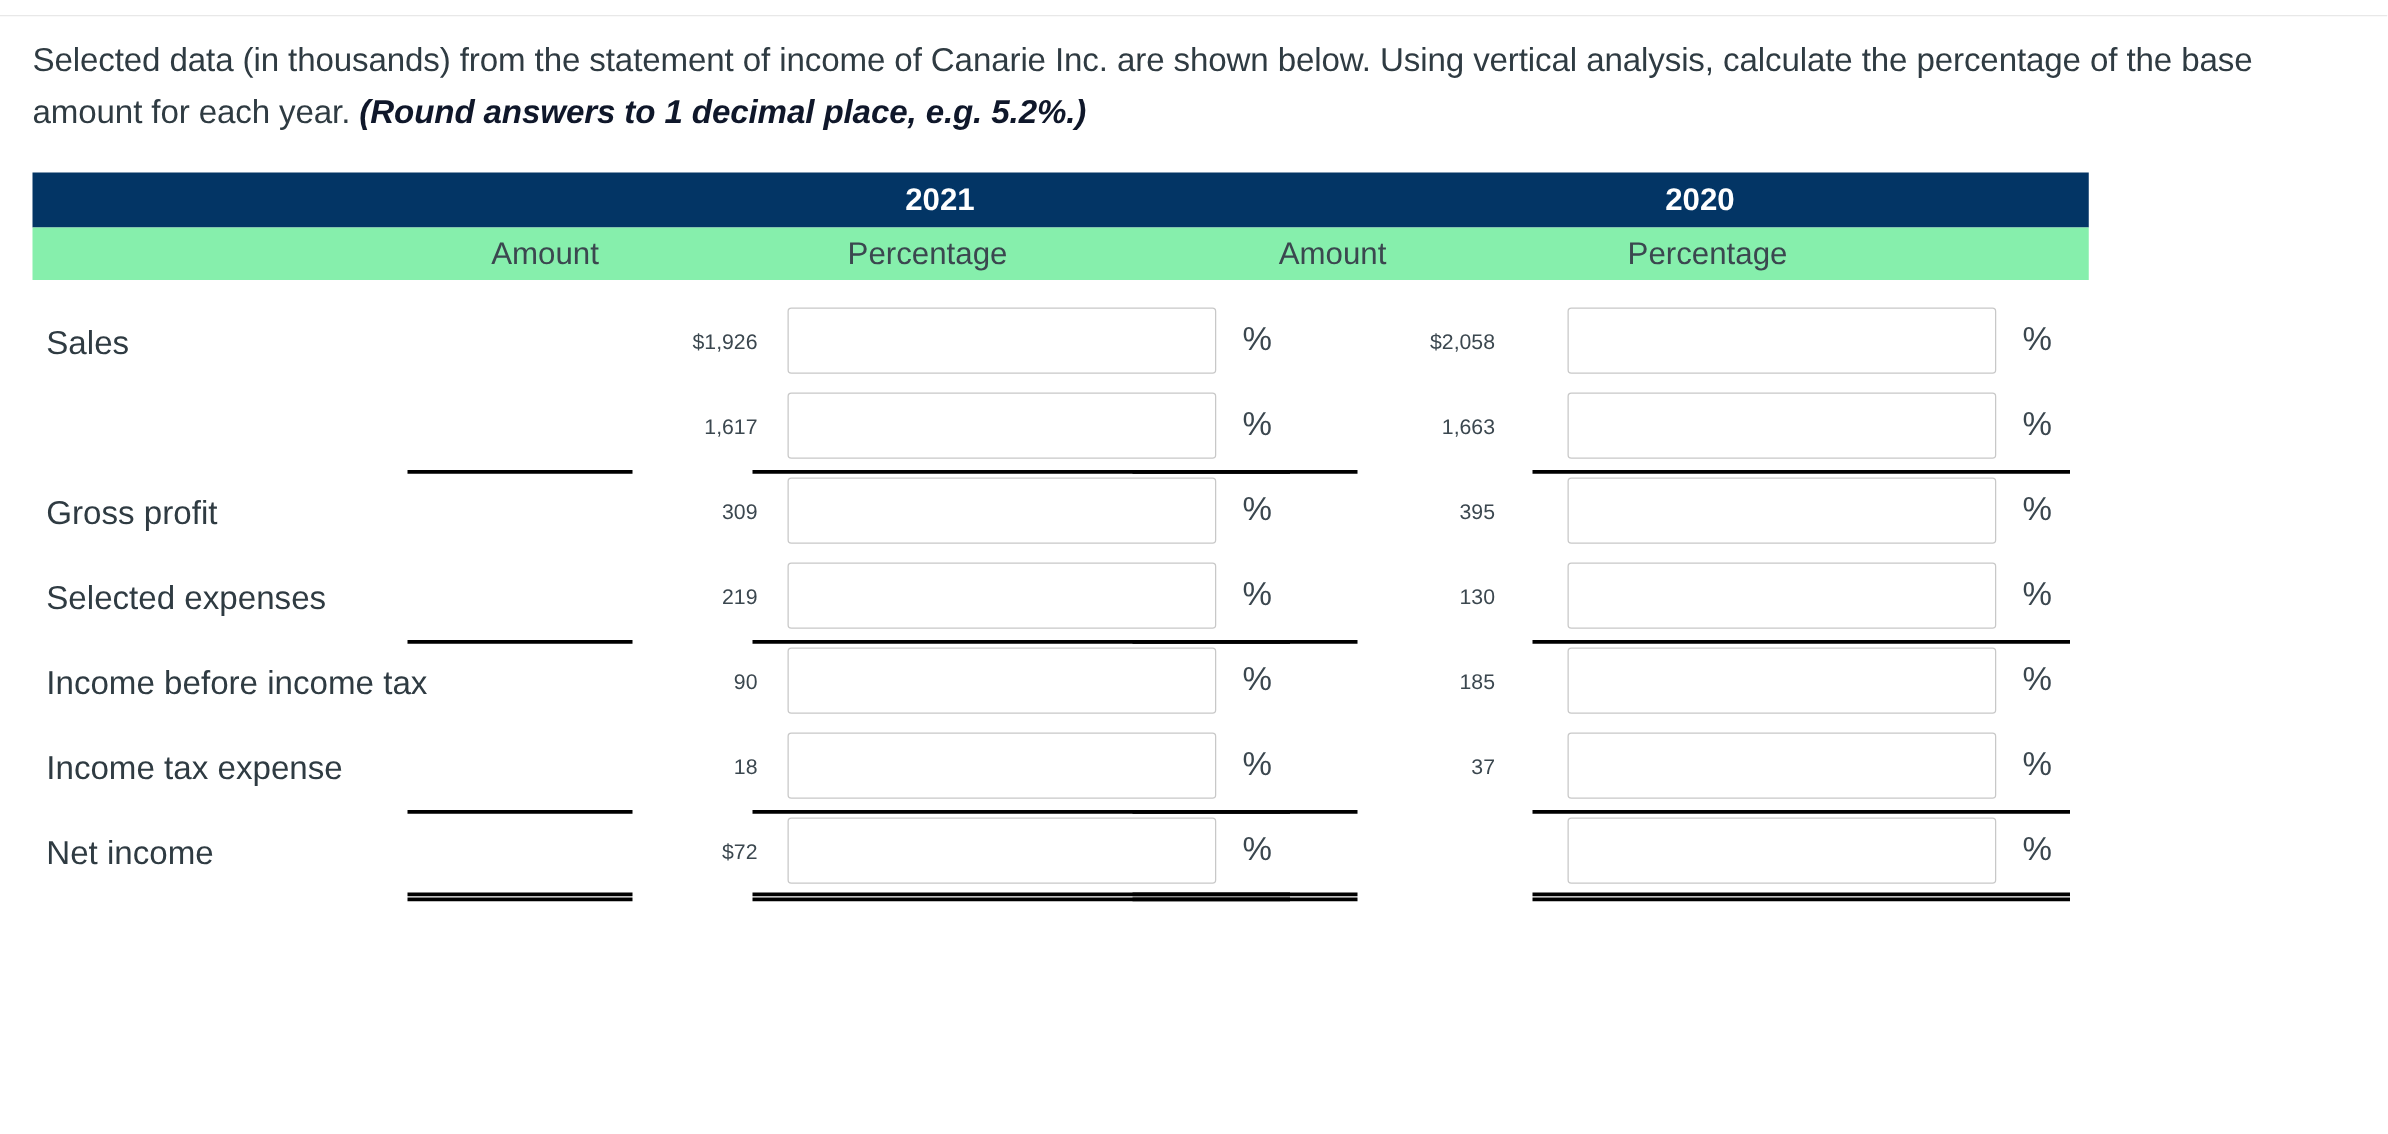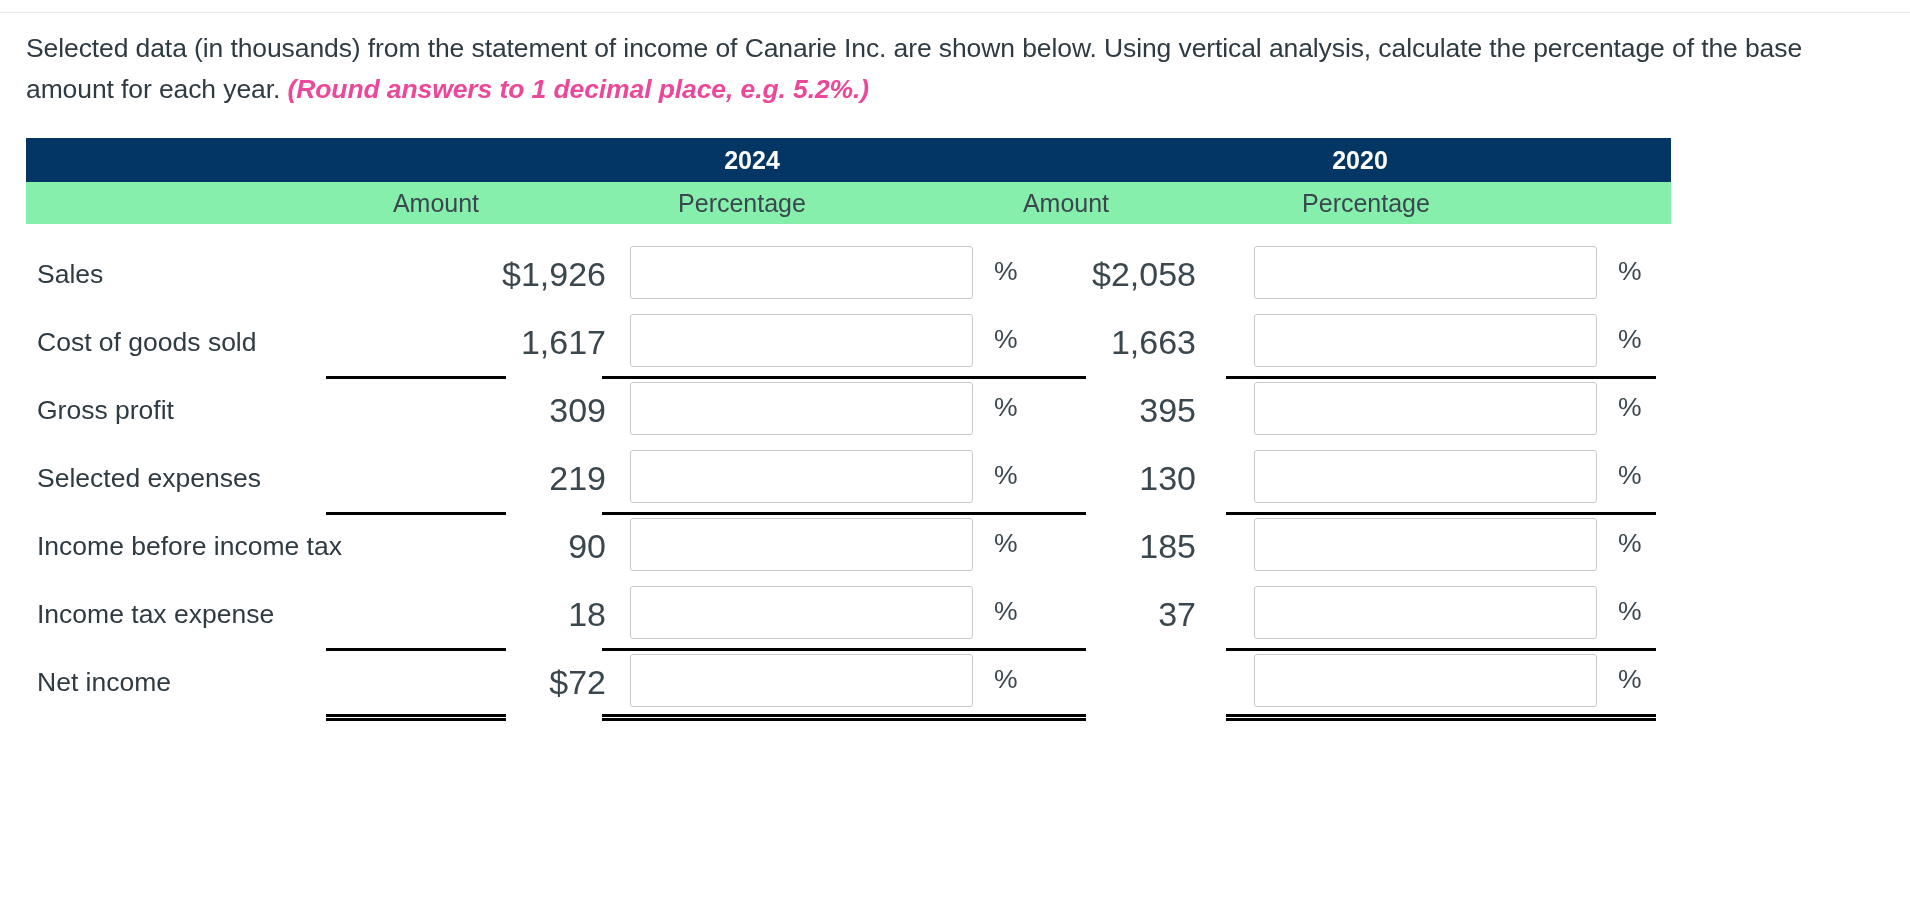--- a/index.html
+++ b/index.html
@@ -36,21 +36,21 @@
     position: absolute;
     left: 26px;
     top: 28px;
     width: 1810px;
     font-size: 26.5px;
     line-height: 41px;
     color: #2f3b42;
     letter-spacing: -0.1px;
   }
   .instructions .hint {
-    color: #ec4899;
+    color: #0f172a;
     font-weight: bold;
     font-style: italic;
   }
 
   
   .table-wrap {
     position: absolute;
     left: 26px;
     top: 138px;
     width: 1645px;
@@ -119,21 +119,21 @@
     font-size: 26.5px;
     color: #2f3b42;
     white-space: nowrap;
   }
 
   .row .amount {
     position: absolute;
     top: 0;
     height: 68px;
     line-height: 68px;
-    font-size: 34px;
+    font-size: 17px;
     color: #3b474f;
     text-align: right;
   }
   .amt-2021 { left: 280px; width: 300px; }
   .amt-2020 { left: 800px; width: 370px; }
 
   .row .pct-cell {
     position: absolute;
     top: 0;
     height: 68px;
@@ -200,21 +200,21 @@
   <div class="top-rule"></div>
 
   <div class="instructions">
     <span>Selected data (in thousands) from the statement of income of Canarie Inc. are shown below. Using vertical analysis, calculate the percentage of the base amount for each year.</span>
     <span class="hint">(Round answers to 1 decimal place, e.g. 5.2%.)</span>
   </div>
 
   <div class="table-wrap">
 
     <div class="year-band">
-      <div class="year year-2021">2024</div>
+      <div class="year year-2021">2021</div>
       <div class="year year-2020">2020</div>
     </div>
 
     <div class="sub-band">
       <div class="sub sub-amt-2021">Amount</div>
       <div class="sub sub-pct-2021">Percentage</div>
       <div class="sub sub-amt-2020">Amount</div>
       <div class="sub sub-pct-2020">Percentage</div>
     </div>
 
@@ -226,21 +226,20 @@
             <input class="pct-box" type="text" value="" style="">
             <span class="pct-sign">%</span>
           </div>
           <div class="amount amt-2020">$2,058</div>
           <div class="pct-cell pct-2020">
             <input class="pct-box" type="text" value="" style="">
             <span class="pct-sign">%</span>
           </div>
         </div>
         <div class="row">
-          <div class="label">Cost of goods sold</div>
           <div class="amount amt-2021">1,617</div>
           <div class="pct-cell pct-2021">
             <input class="pct-box" type="text" value="" style="">
             <span class="pct-sign">%</span>
           </div>
           <div class="amount amt-2020">1,663</div>
           <div class="pct-cell pct-2020">
             <input class="pct-box" type="text" value="" style="">
             <span class="pct-sign">%</span>
           </div>

